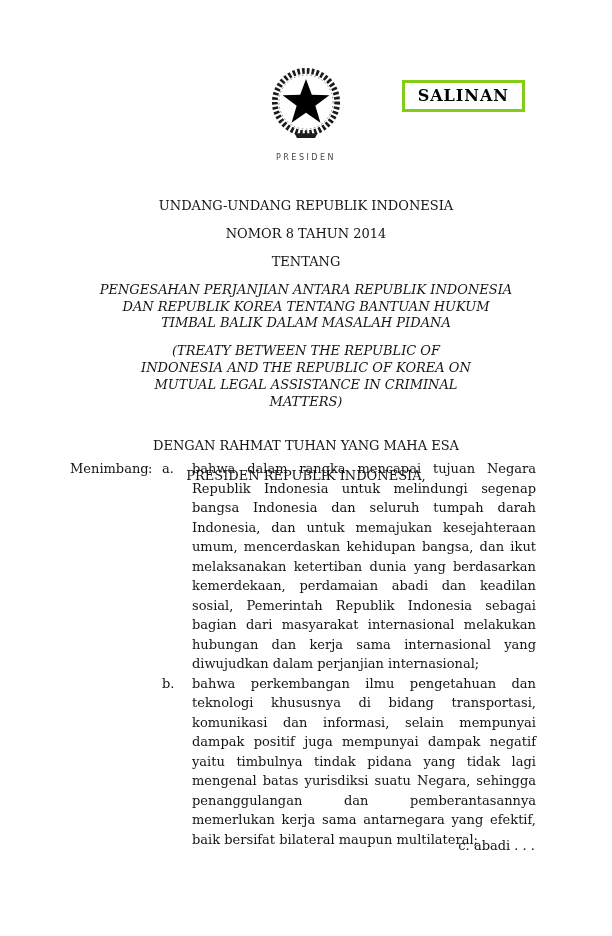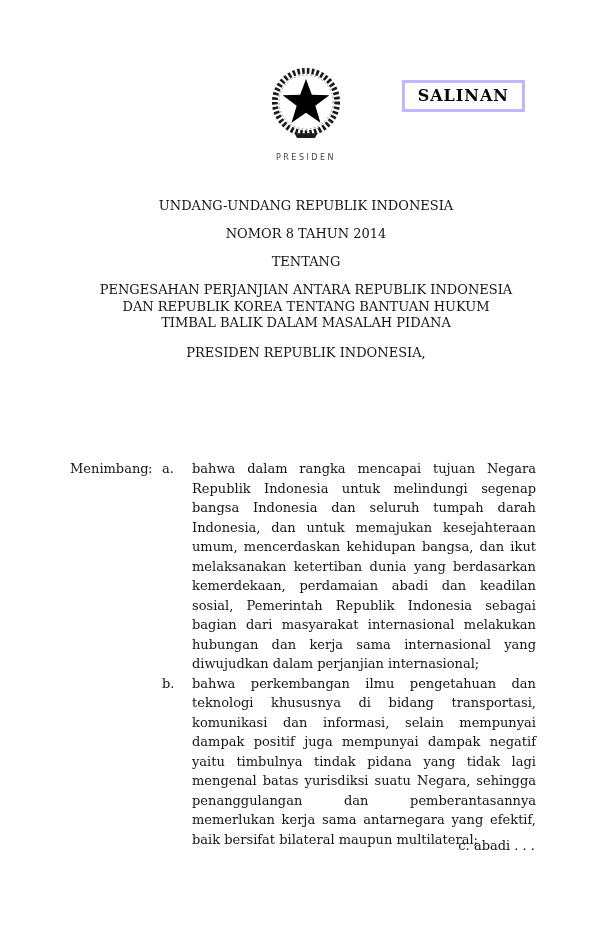--- a/index.html
+++ b/index.html
@@ -13,21 +13,21 @@
     font-family: "DejaVu Serif", "Liberation Serif", serif;
     color: #1a1a1a;
     overflow: hidden;
   }
 
   
   .salinan-box {
     position: absolute;
     top: 80px;
     right: 87px;
-    border: 3px solid #c4b5fd;
+    border: 3px solid #84cc16;
     padding: 3px 13px 4px;
     font-weight: bold;
     font-size: 16px;
     letter-spacing: 1px;
     color: #000;
     background: #fff;
   }
 
   
   .emblem-wrap {
@@ -52,21 +52,21 @@
     position: absolute;
     top: 198px;
     left: 0;
     width: 100%;
     text-align: center;
     font-size: 13px;
     line-height: 1.3;
     color: #141414;
   }
   .hline { margin: 0 auto 11px auto; }
-  .subject { max-width: 418px; }
+  .subject { max-width: 418px; font-style: italic; }
   .subject-en { max-width: 352px; font-style: italic; }
   .invocation { margin-top: 27px; }
   .authority { margin-top: 13px; }
 
   
   .considerations {
     position: absolute;
     top: 459px;
     left: 70px;
     right: 76px;
@@ -111,20 +111,22 @@
     <div class="emblem-caption">
       <div>PRESIDEN</div>
     </div>
   </div>
 
   <div class="heading">
     <div class="hline">UNDANG-UNDANG REPUBLIK INDONESIA</div>
     <div class="hline">NOMOR 8 TAHUN 2014</div>
     <div class="hline">TENTANG</div>
     <div class="hline subject">PENGESAHAN PERJANJIAN ANTARA REPUBLIK INDONESIA DAN REPUBLIK KOREA TENTANG BANTUAN HUKUM TIMBAL BALIK DALAM MASALAH PIDANA</div>
+    <div class="hline subject-en">(TREATY BETWEEN THE REPUBLIC OF INDONESIA AND THE REPUBLIC OF KOREA ON MUTUAL LEGAL ASSISTANCE IN CRIMINAL MATTERS)</div>
+    <div class="hline invocation">DENGAN RAHMAT TUHAN YANG MAHA ESA</div>
     <div class="hline authority">PRESIDEN REPUBLIK INDONESIA,</div>
   </div>
 
   <div class="considerations">
     <div class="c-label">Menimbang</div>
     <div class="c-colon">:</div>
     <div class="c-items">
       <div class="c-item">
         <div class="c-marker">a.</div>
         <div class="c-text">bahwa dalam rangka mencapai tujuan Negara Republik Indonesia untuk melindungi segenap bangsa Indonesia dan seluruh tumpah darah Indonesia, dan untuk memajukan kesejahteraan umum, mencerdaskan kehidupan bangsa, dan ikut melaksanakan ketertiban dunia yang berdasarkan kemerdekaan, perdamaian abadi dan keadilan sosial, Pemerintah Republik Indonesia sebagai bagian dari masyarakat internasional melakukan hubungan dan kerja sama internasional yang diwujudkan dalam perjanjian internasional;</div>

